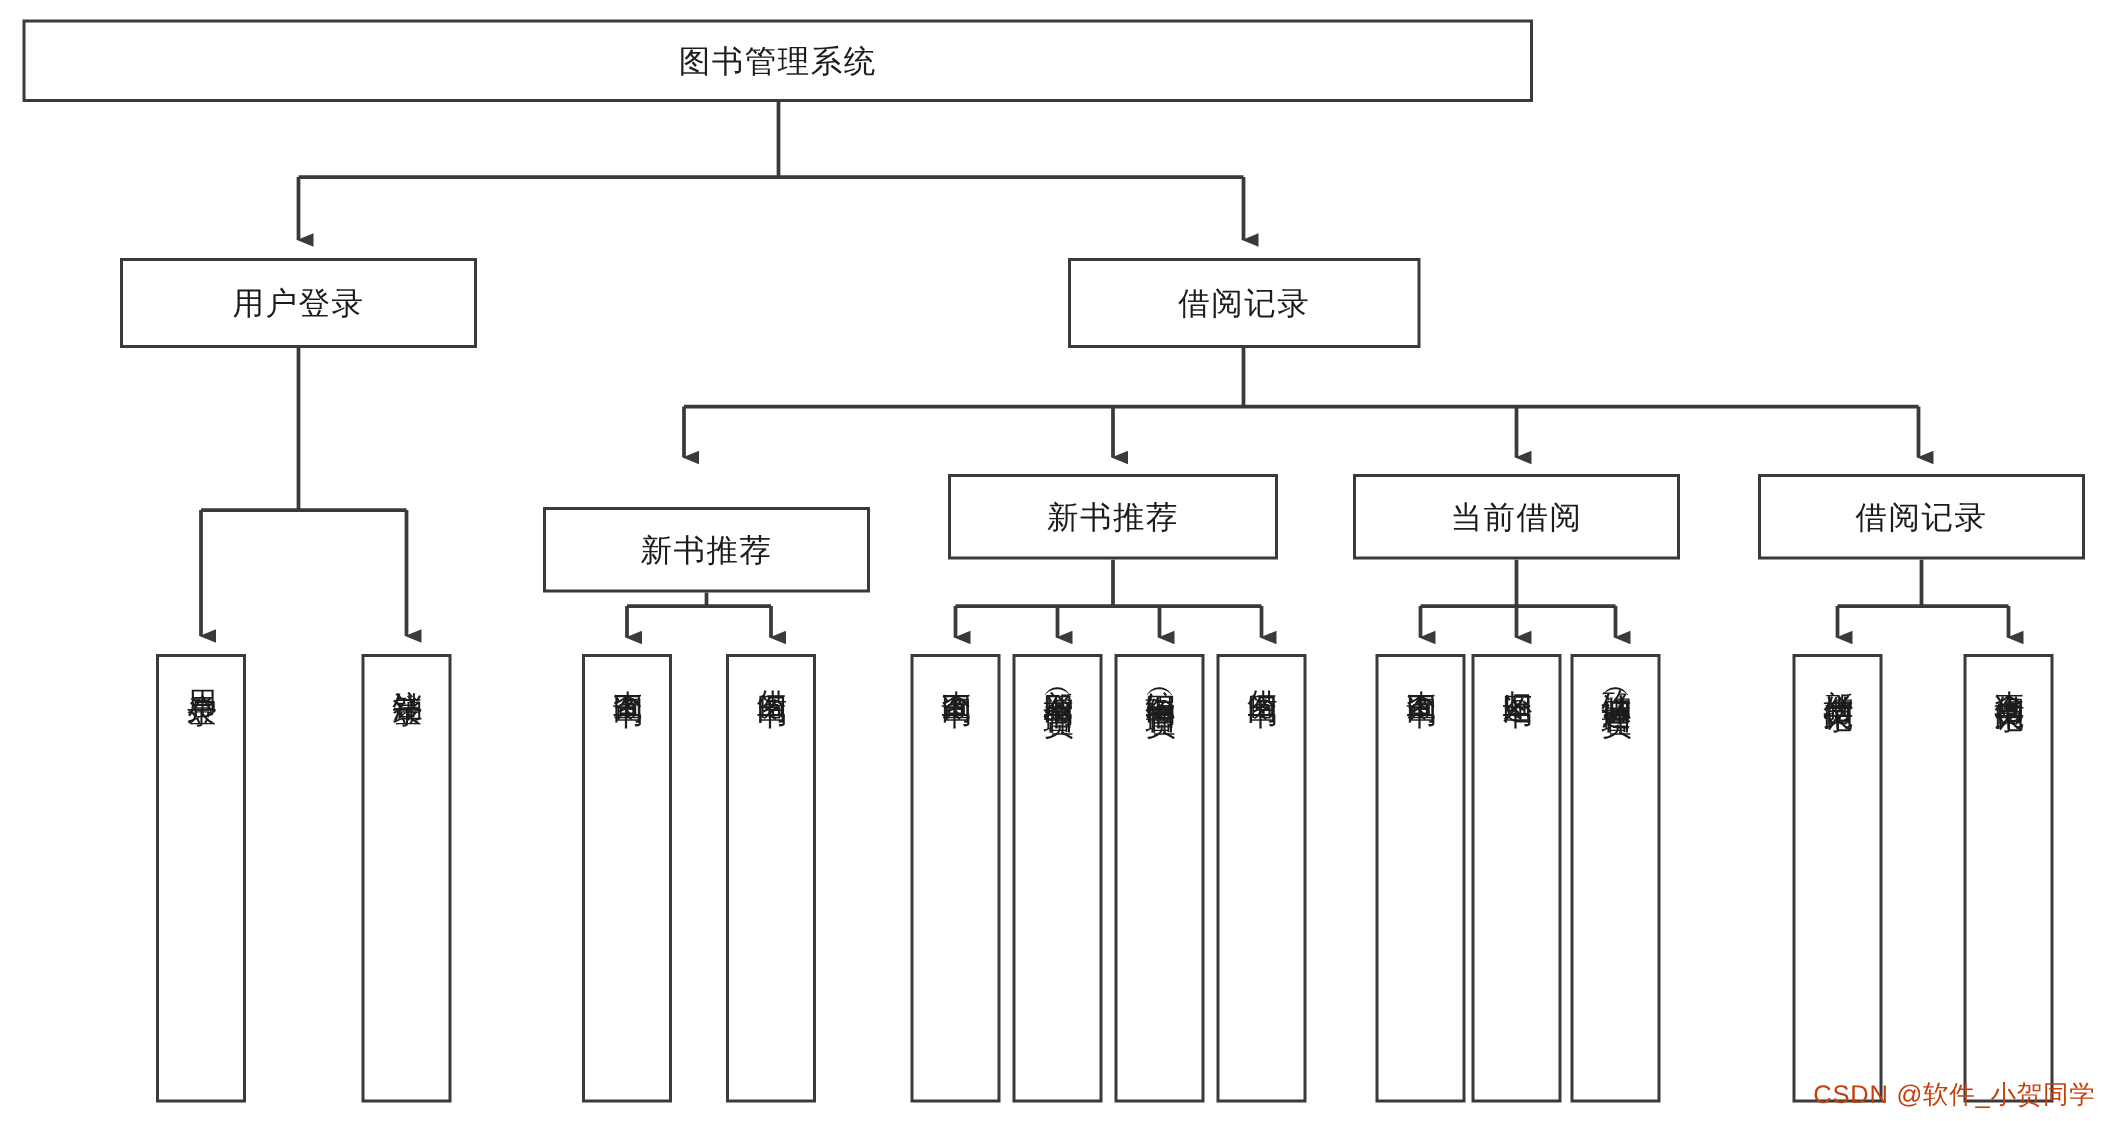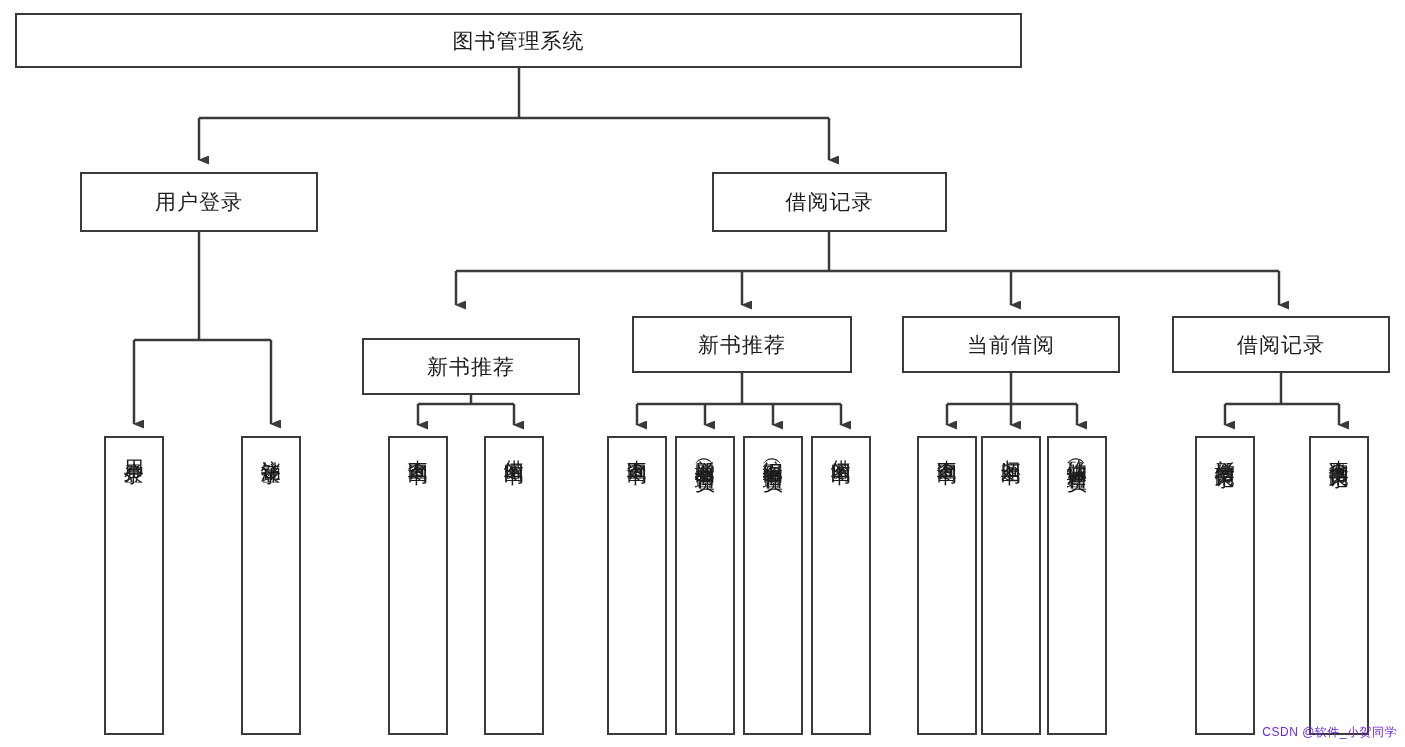--- a/index.html
+++ b/index.html
@@ -50,22 +50,22 @@
     text-orientation: upright;
     line-height: 1.12;
     letter-spacing: 2px;
     white-space: nowrap;
     color: #1c1c1c;
   }
   .watermark {
     position: absolute;
     right: 8px;
     bottom: 6px;
-    font-size: 12px;
-    color: #6d28d9;
+    font-size: 17px;
+    color: #c2410c;
     letter-spacing: 0.5px;
     white-space: nowrap;
   }
 </style>
 </head>
 <body>
 
 <div id="canvas">
 
   <svg class="connectors" viewBox="0 0 1405 747">

